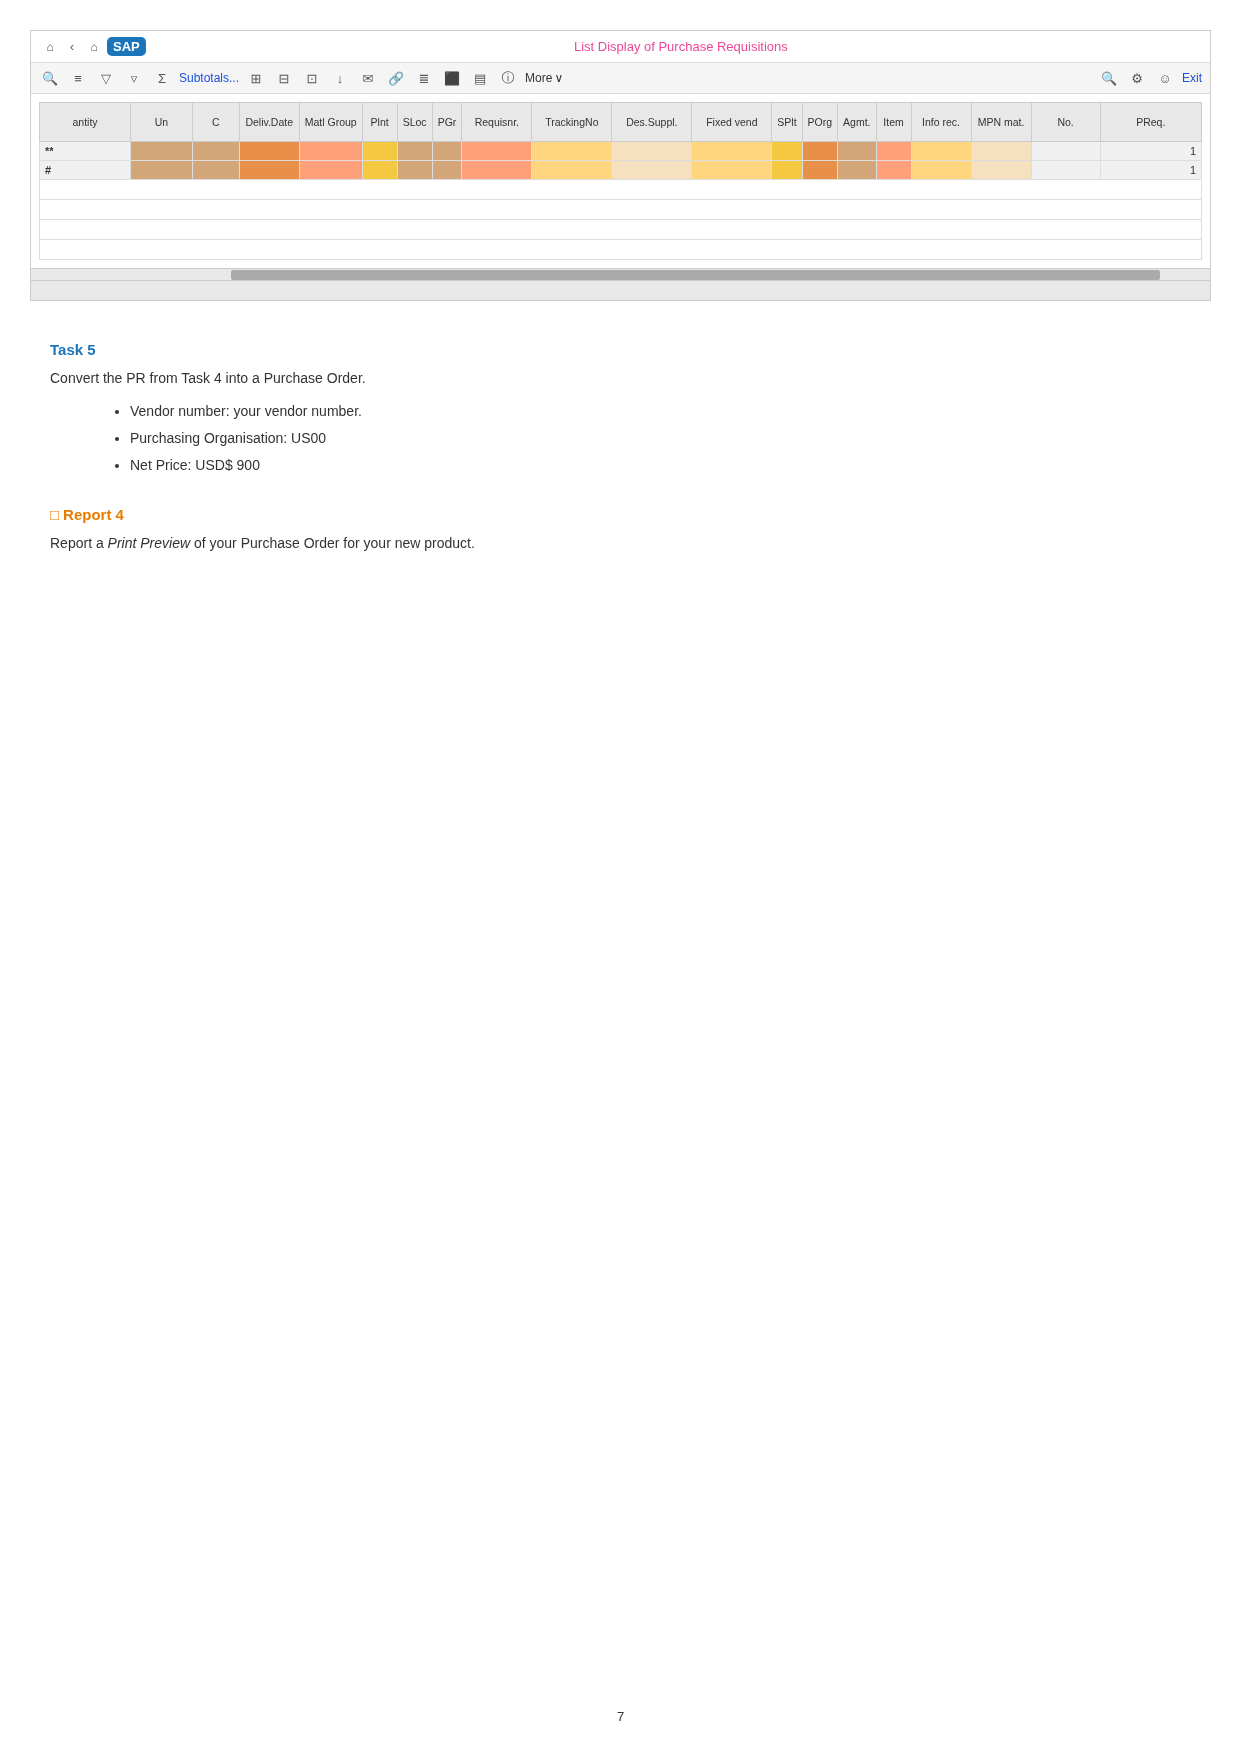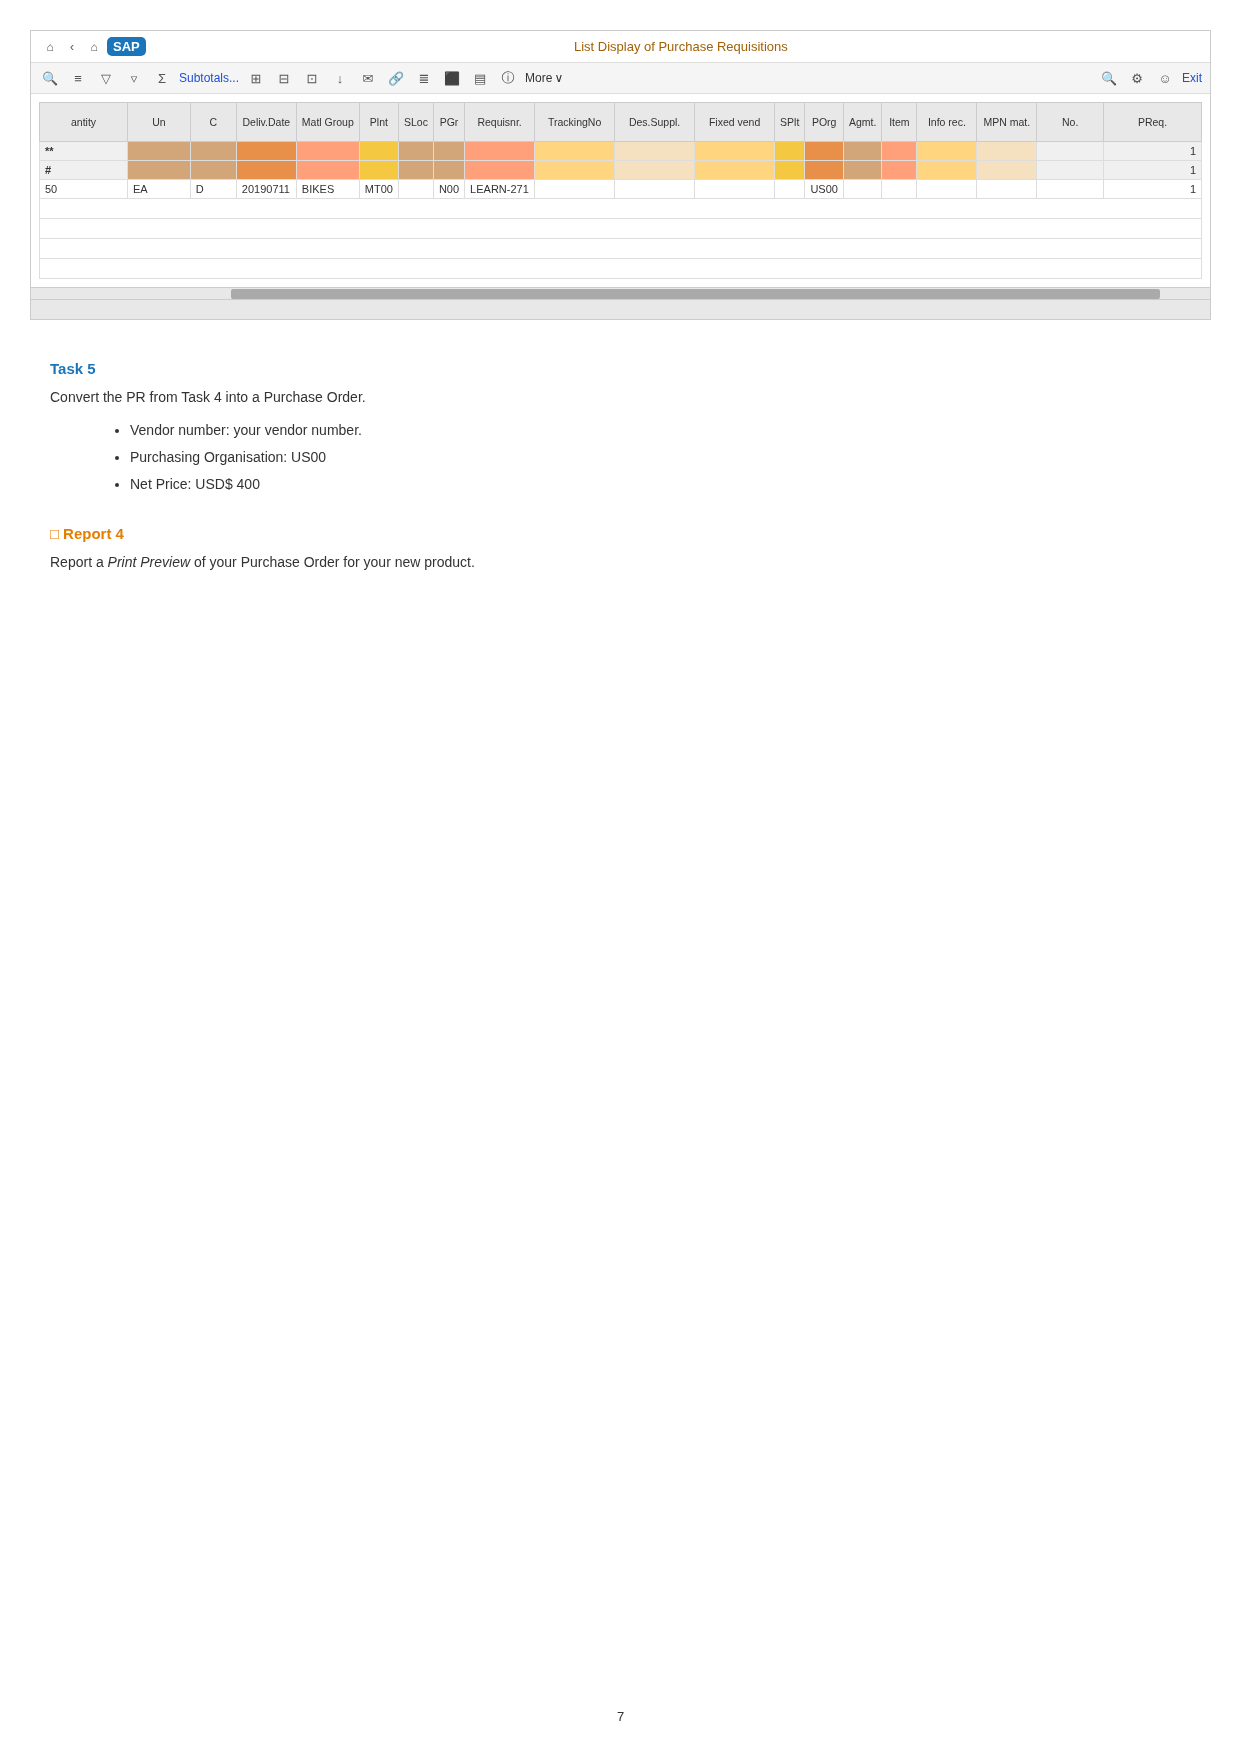--- a/index.html
+++ b/index.html
@@ -61,21 +61,21 @@
       font-size: 13px;
       padding: 2px 6px;
       border-radius: 5px;
       margin-right: 8px;
     }
 
     .window-title {
       flex: 1;
       text-align: center;
       font-size: 13px;
-      color: #a16207;
+      color: #ec4899;
       font-weight: normal;
     }
 
     
     .toolbar {
       display: flex;
       align-items: center;
       background: #f5f5f5;
       border-bottom: 1px solid #ddd;
       padding: 4px 8px;
@@ -359,42 +359,20 @@
             <td style="background:#f5c842;"></td>
             <td style="background:#e8904a;"></td>
             <td style="background:#d2a679;"></td>
             <td style="background:#ffa07a;"></td>
             <td style="background:#ffd580;"></td>
             <td style="background:#f5e0c0;"></td>
             <td></td>
             <td class="row-num">1</td>
           </tr>
 
-          <tr>
-            <td>50</td>
-            <td>EA</td>
-            <td>D</td>
-            <td>20190711</td>
-            <td>BIKES</td>
-            <td>MT00</td>
-            <td></td>
-            <td>N00</td>
-            <td>LEARN-271</td>
-            <td></td>
-            <td></td>
-            <td></td>
-            <td></td>
-            <td>US00</td>
-            <td></td>
-            <td></td>
-            <td></td>
-            <td></td>
-            <td></td>
-            <td class="row-num">1</td>
-          </tr>
 
           <tr style="height:20px;">
               <td colspan="20"></td>
             </tr>
           <tr style="height:20px;">
               <td colspan="20"></td>
             </tr>
           <tr style="height:20px;">
               <td colspan="20"></td>
             </tr>
@@ -419,21 +397,21 @@
       <div class="task-heading">Task 5</div>
       <p class="task-desc">Convert the PR from Task 4 into a Purchase Order.</p>
       <ul class="task-list">
         <li>
           <span>Vendor number: <strong>your</strong> vendor number.</span>
         </li>
         <li>
           <span>Purchasing Organisation: US00</span>
         </li>
         <li>
-          <span>Net Price: USD$ 400</span>
+          <span>Net Price: USD$ 900</span>
         </li>
       </ul>
     </div>
 
     <div>
       <div class="report-heading">
         <span class="report-icon">□</span>
         <span>Report 4</span>
       </div>
       <p class="report-desc">

